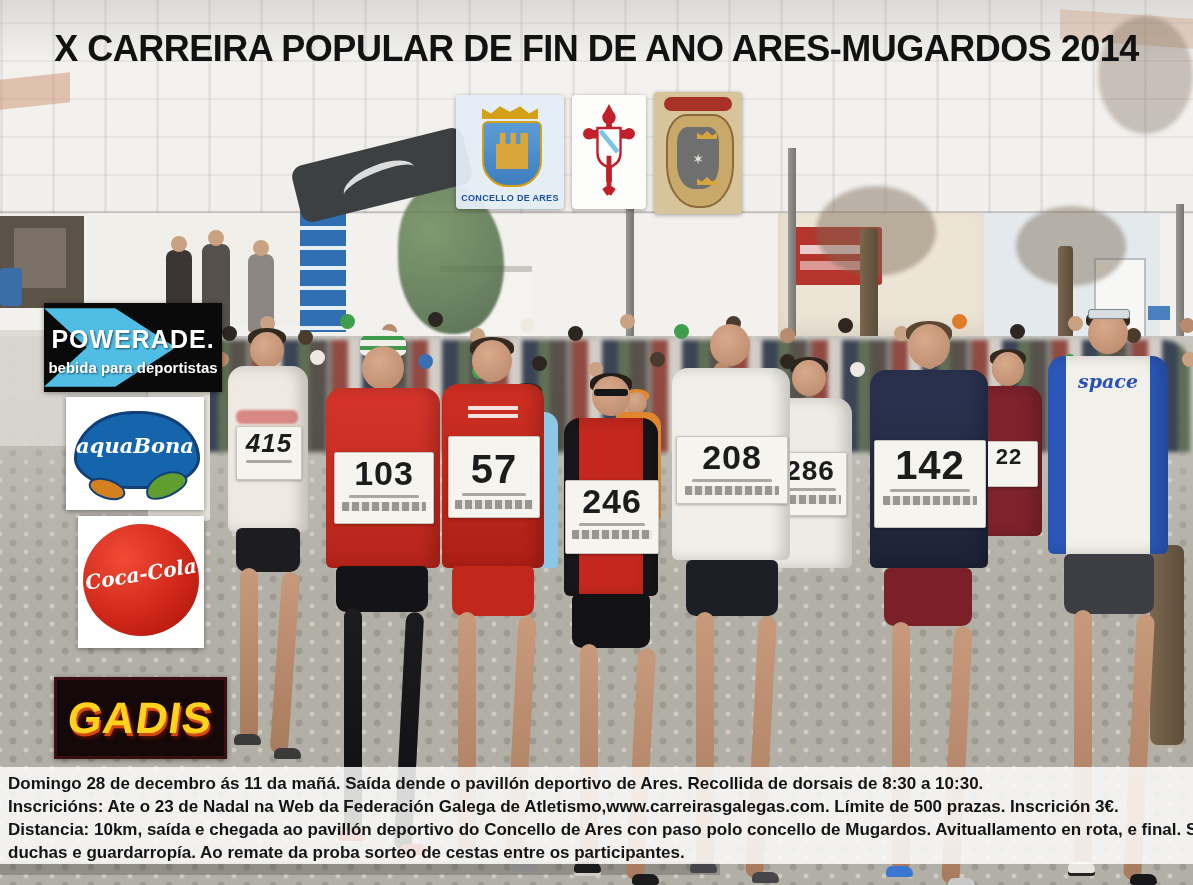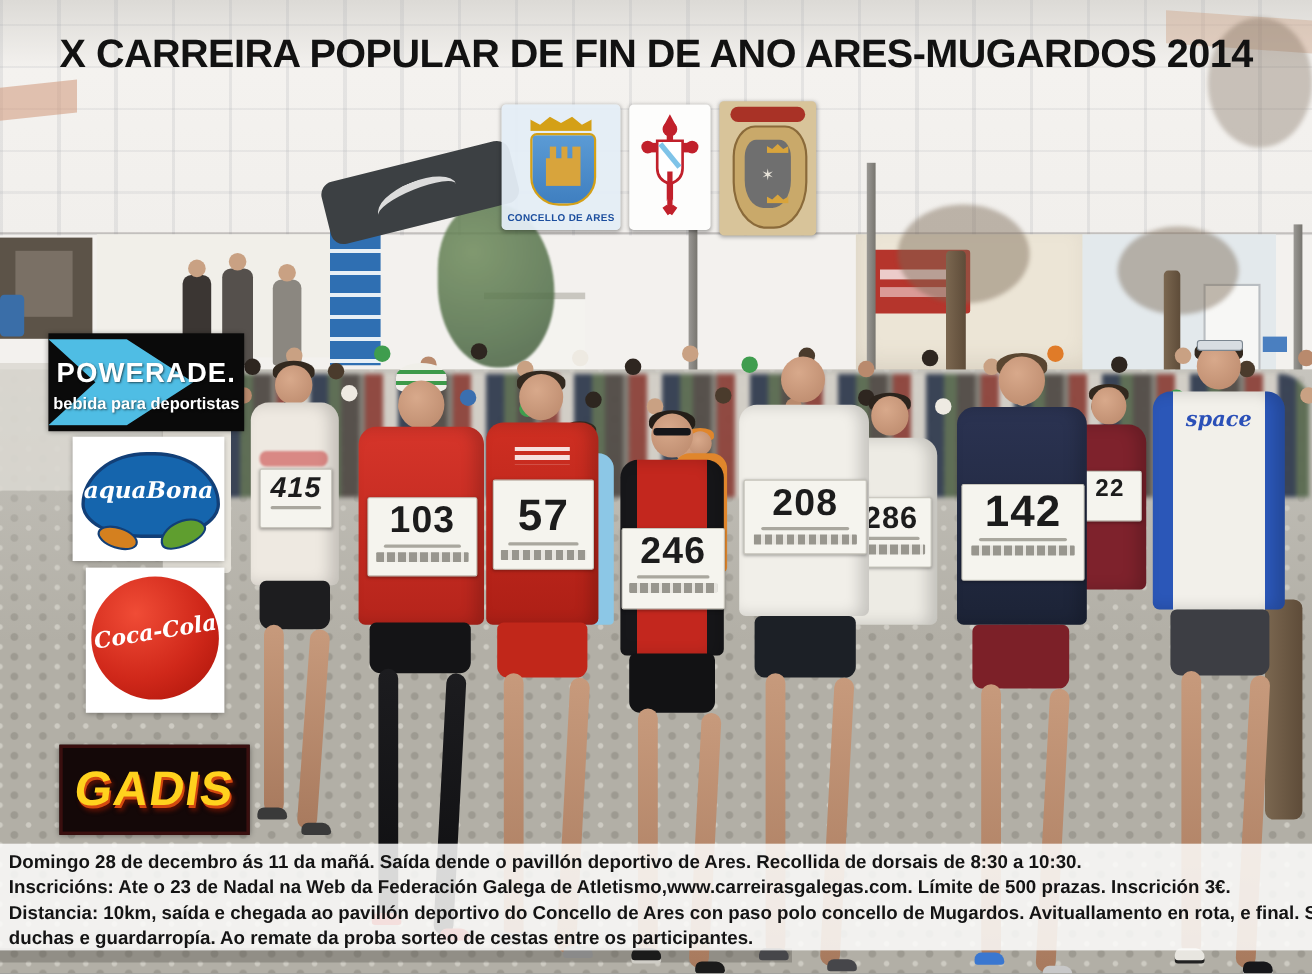--- a/index.html
+++ b/index.html
@@ -186,21 +186,21 @@
   .r-142 .torso{left:16px;top:46px;width:118px;height:198px;background:linear-gradient(#2b3352,#1c2336);}
   .r-142 .bib{left:20px;top:116px;width:110px;height:86px;} .r-142 .num{font-size:40px;}
   .r-142 .shorts{left:30px;top:244px;width:88px;height:58px;background:#7c2028;}
   .r-142 .leg.l{left:38px;top:298px;height:250px;} .r-142 .leg.r{left:94px;top:302px;height:258px;transform:rotate(3deg);}
   .r-142 .shoe.l{left:32px;top:542px;background:#3a77d0;} .r-142 .shoe.r{left:94px;top:554px;background:#c8c8c8;}
 
   .r-22{left:966px;top:352px;width:84px;height:280px;z-index:5;}
   .r-22 .hair{left:24px;top:-3px;width:36px;height:17px;}
   .r-22 .head{left:26px;top:0;width:32px;height:34px;}
   .r-22 .torso{left:8px;top:34px;width:68px;height:150px;background:#7e222c;}
-  .r-22 .bib{left:14px;top:76px;width:56px;height:44px;} .r-22 .num{font-size:22px;}
+  .r-22 .bib{left:14px;top:89px;width:56px;height:44px;} .r-22 .num{font-size:22px;}
 
   .r-206{left:1034px;top:308px;width:150px;height:577px;z-index:7;}
   .r-206 .hair{left:52px;top:1px;width:44px;height:20px;}
   .r-206 .head{left:54px;top:4px;width:40px;height:42px;}
   .r-206 .shades{left:54px;top:1px;width:40px;height:8px;background:#d8dde2;border:1px solid #7b8690;}
   .r-206 .torso{left:14px;top:48px;width:120px;height:198px;
     background:linear-gradient(90deg,#2b57b8 0 15%,#f2f0ea 15% 85%,#2b57b8 85%);}
   .r-206 .singlet-text{position:absolute;left:14px;top:62px;width:120px;text-align:center;
     font-style:italic;font-weight:bold;font-size:19px;color:#2b50b8;font-family:"DejaVu Serif",serif;}
   .r-206 .bib{left:24px;top:120px;width:102px;height:78px;} .r-206 .num{font-size:36px;}

